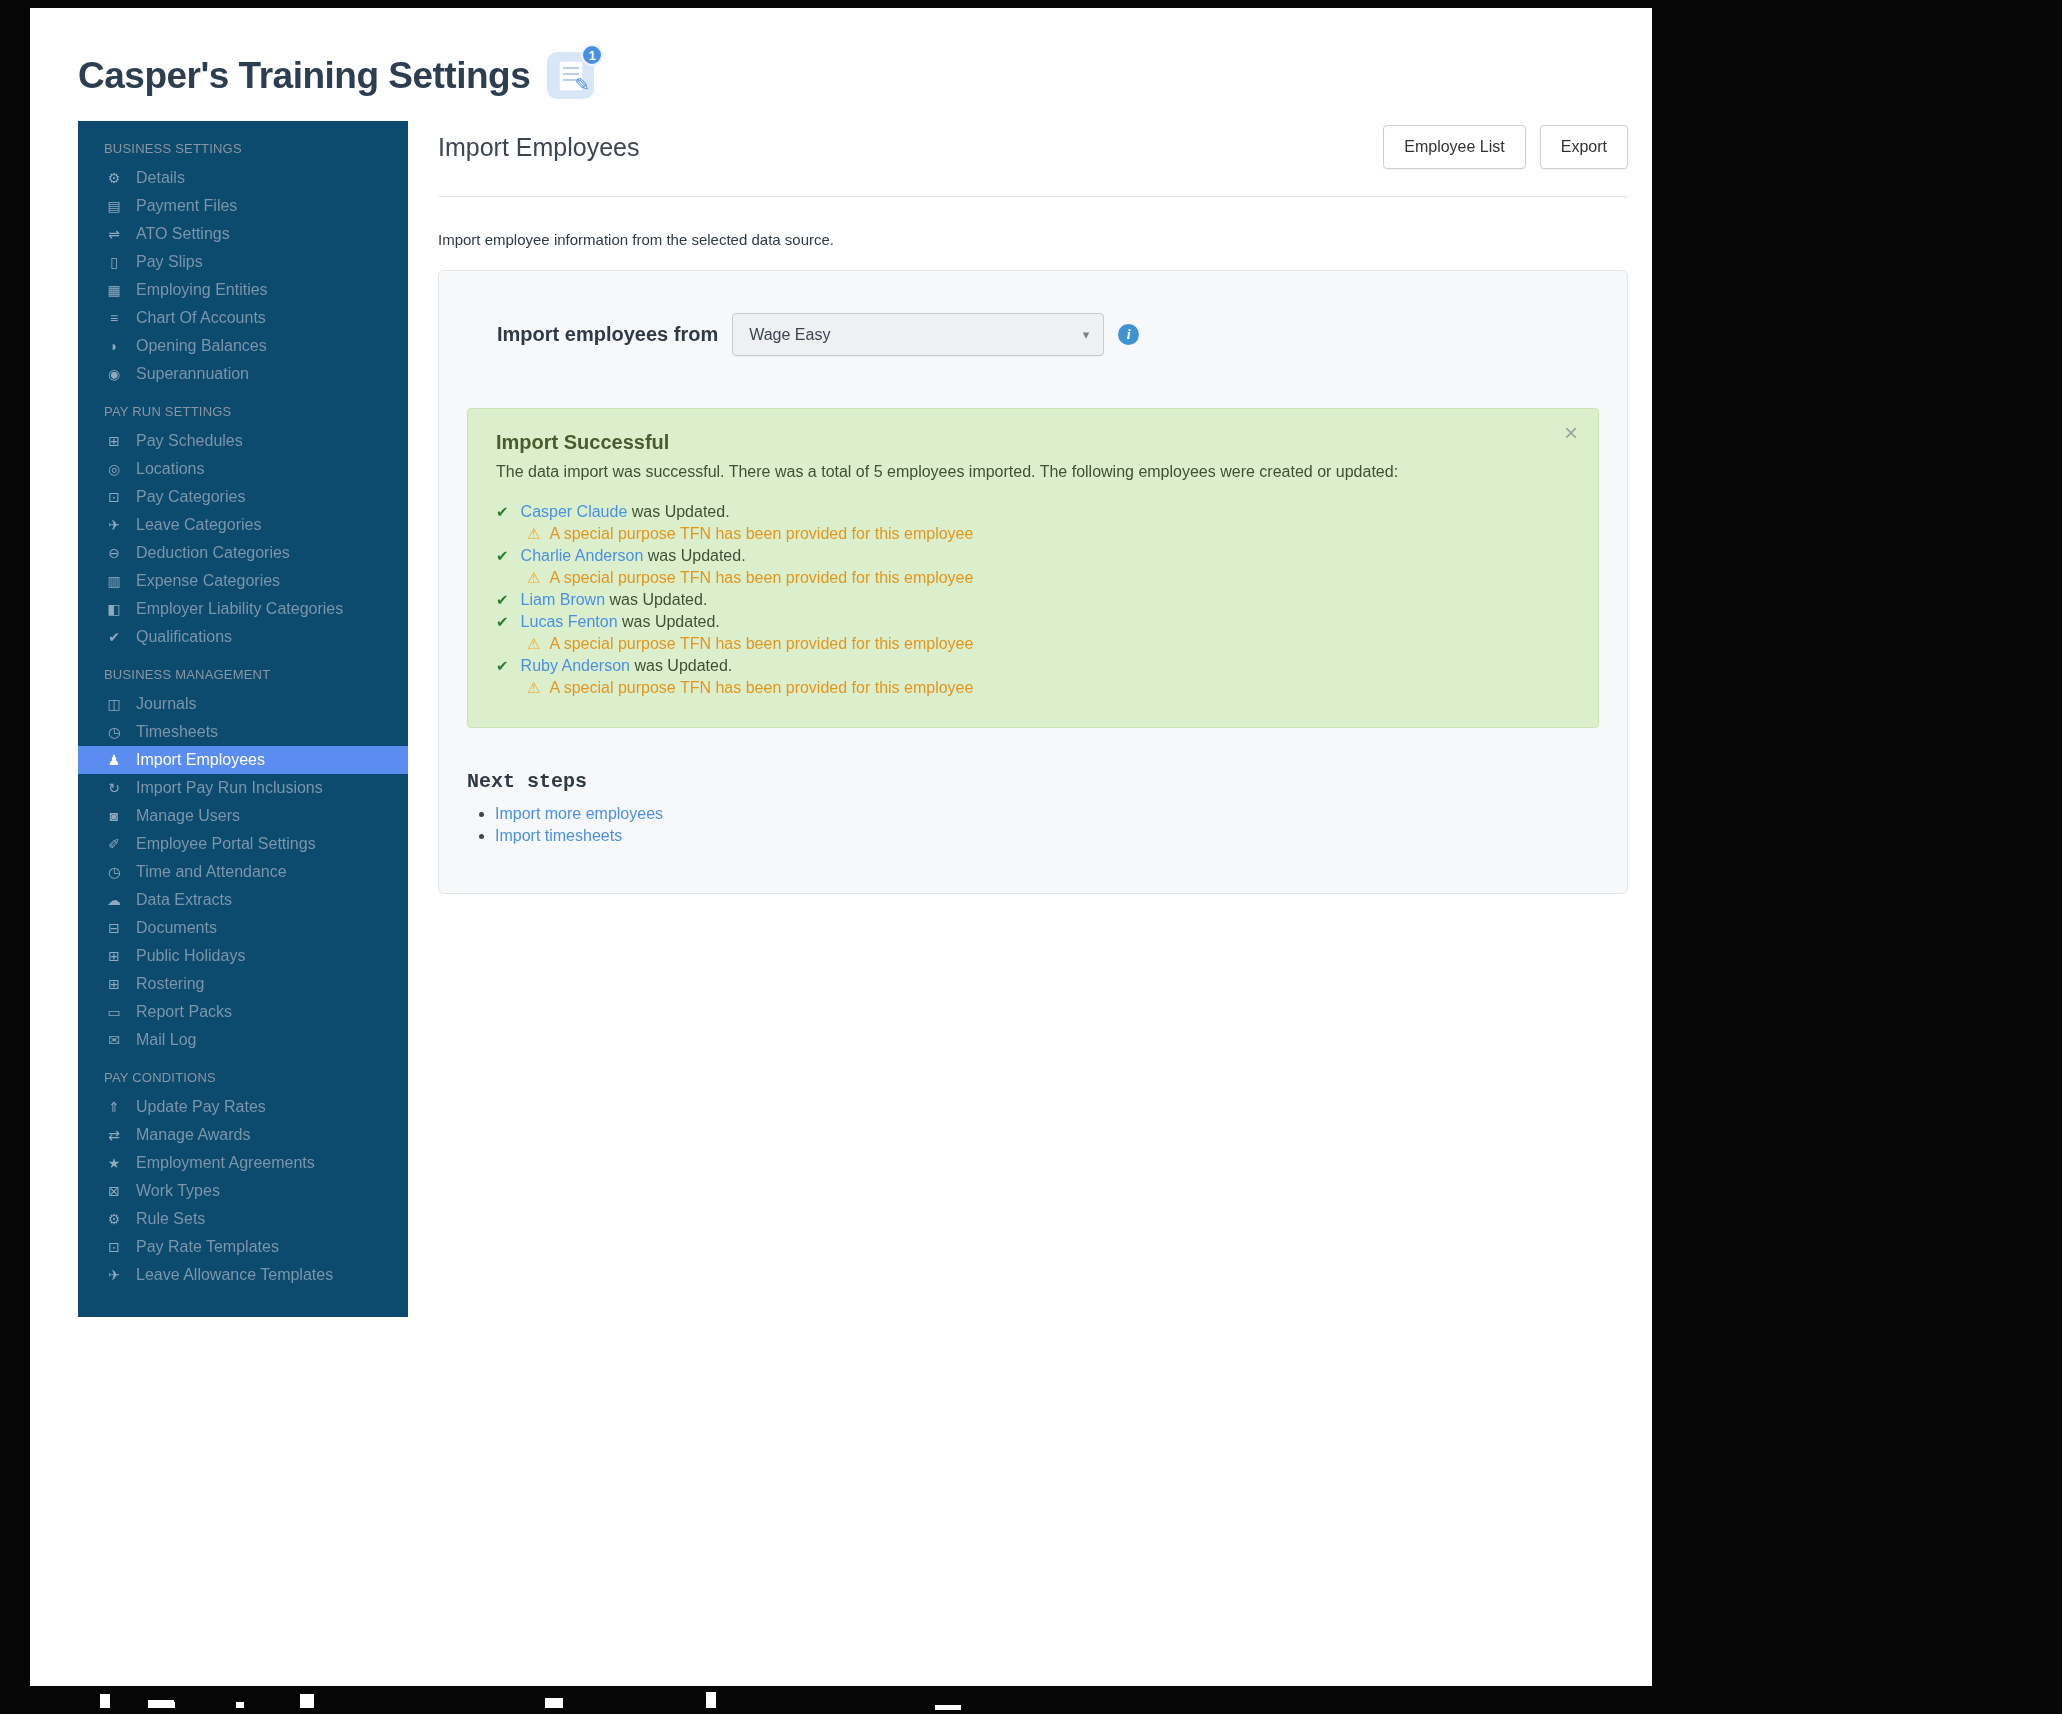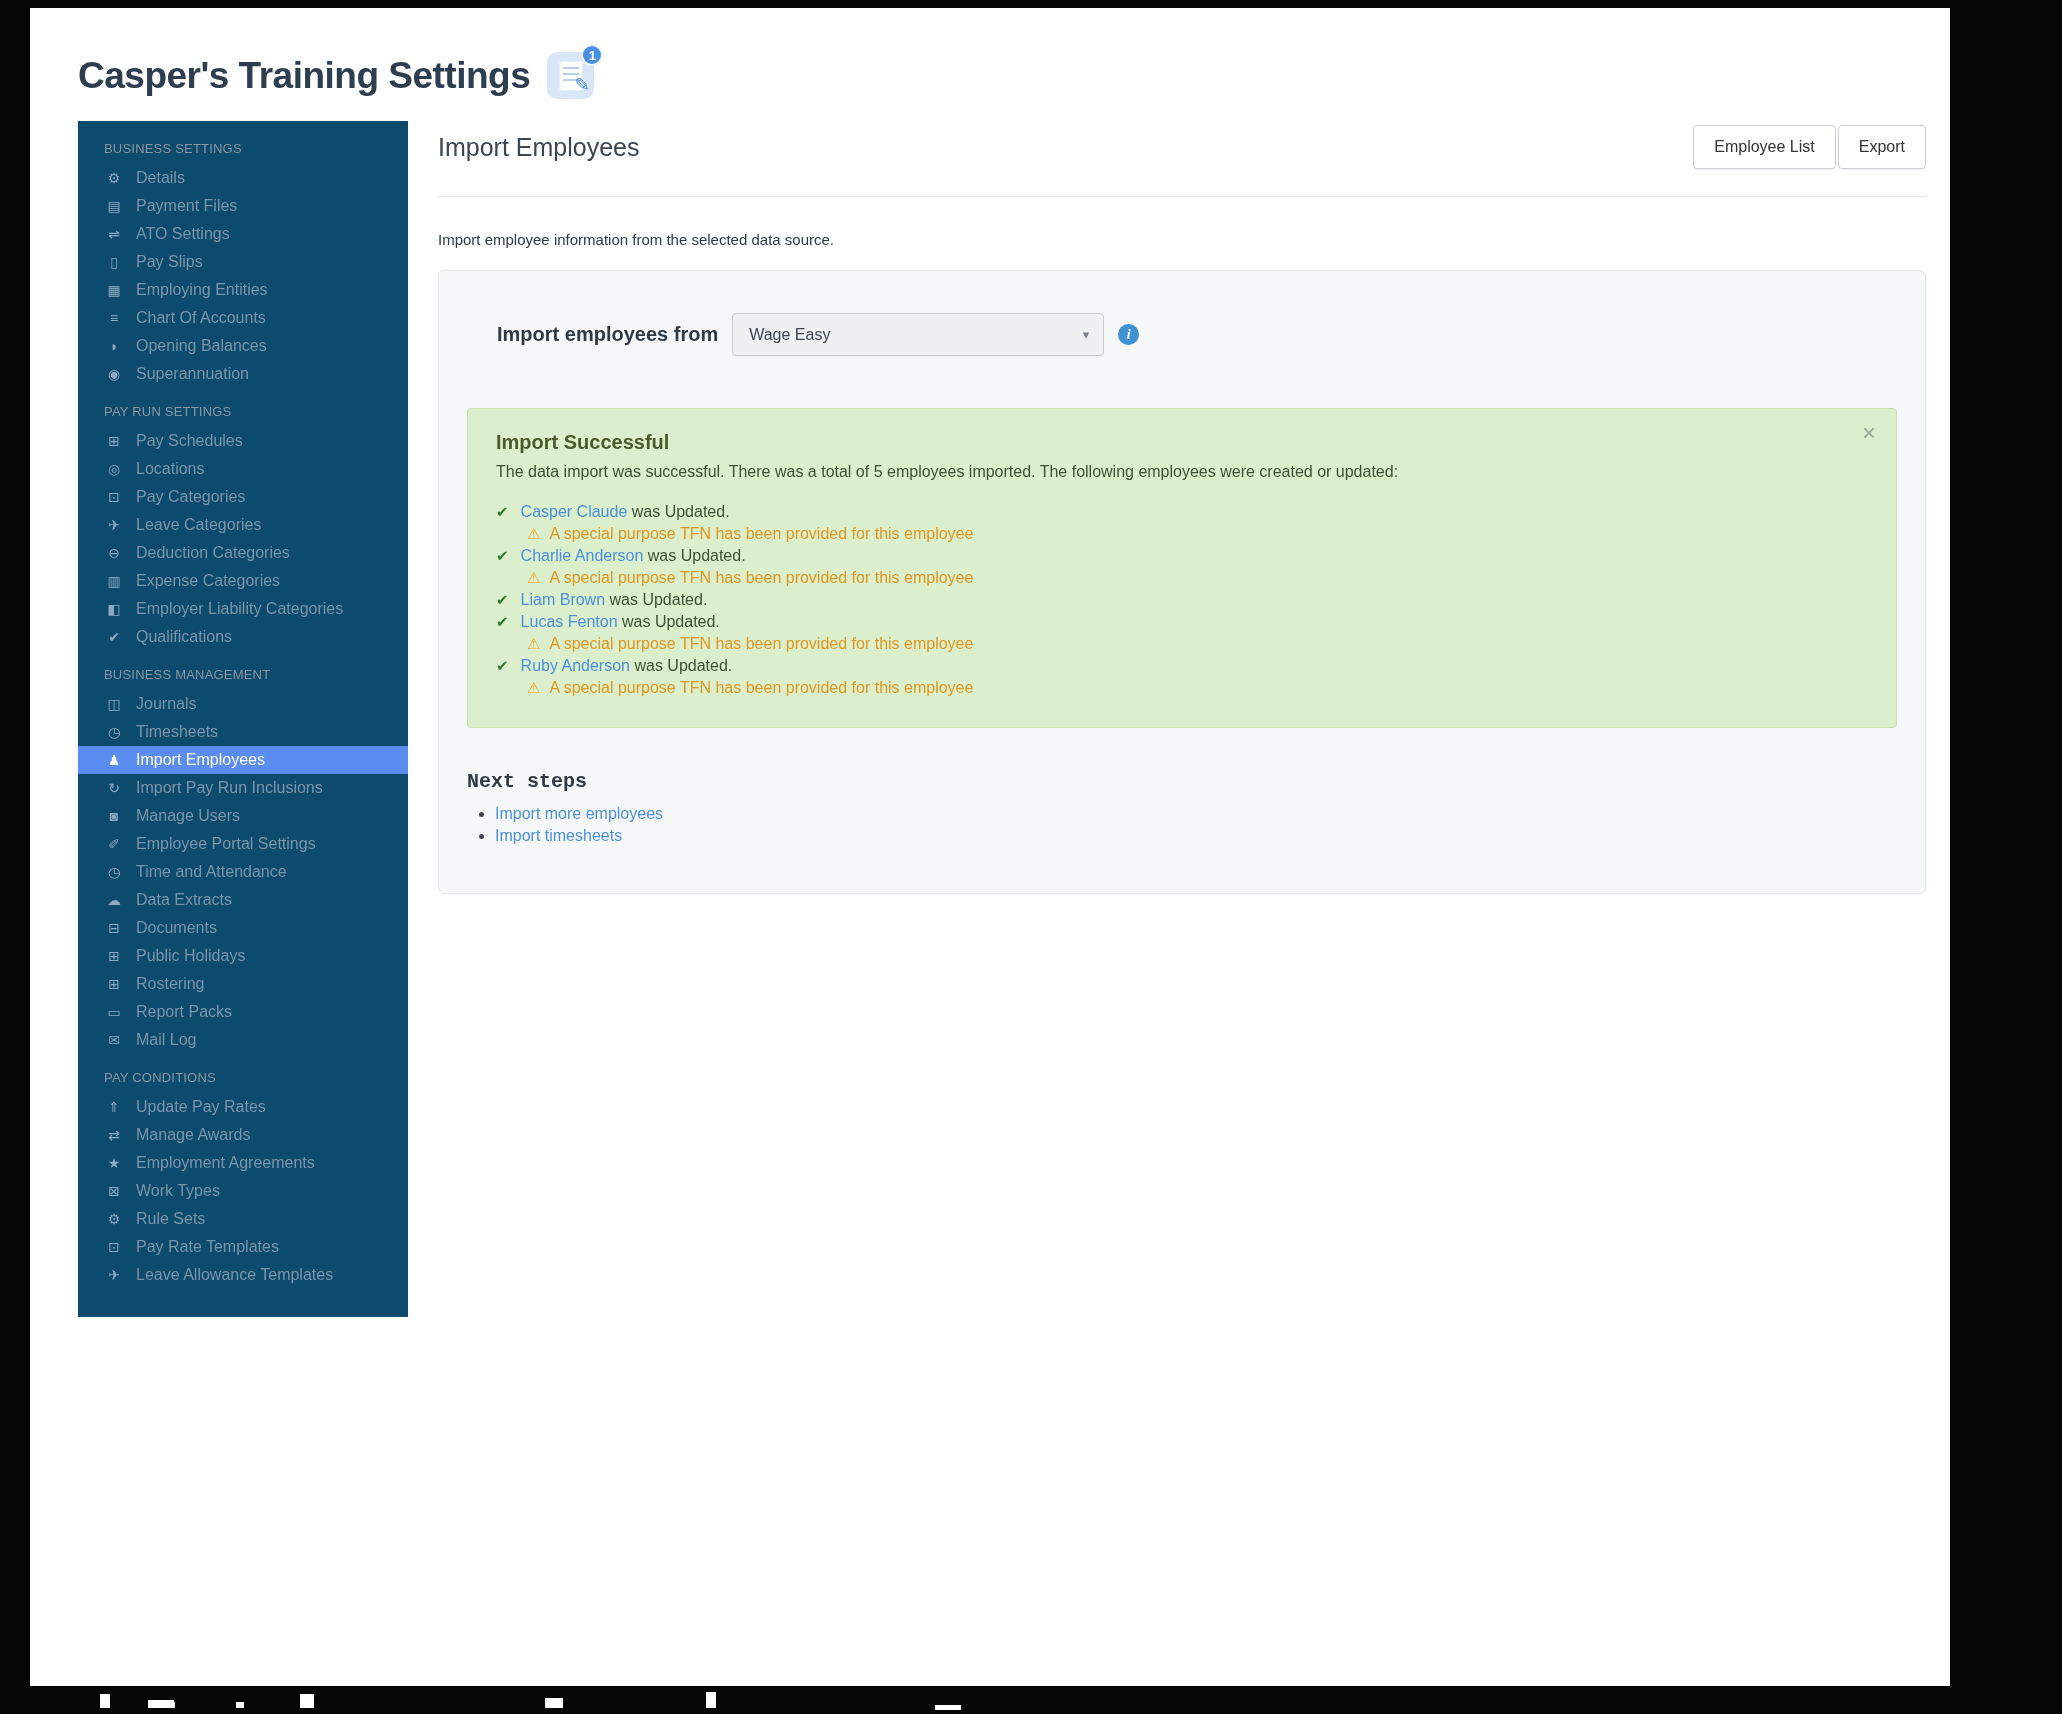--- a/index.html
+++ b/index.html
@@ -2,21 +2,21 @@
 <html><head>
 <meta charset="utf-8">
 <style>
   html, body { margin:0; padding:0; background:#060606; }
   body {
     width:2062px; height:1714px; position:relative; overflow:hidden;
     font-family:"Liberation Sans","DejaVu Sans",sans-serif;
     -webkit-font-smoothing:antialiased;
   }
   .page {
-    position:absolute; left:30px; top:8px; width:1920px; height:1678px;
+    position:absolute; left:30px; top:8px; width:1622px; height:1678px;
     background:#ffffff; box-sizing:border-box;
   }
   
   .page-header { display:flex; align-items:center; gap:17px; padding:44px 24px 22px 48px; }
   .page-header h1 { margin:0; font-size:37px; font-weight:bold; color:#2d3e50; letter-spacing:-0.5px; }
   .title-icon { width:47px; height:47px; background:#d9e6f8; border-radius:10px; position:relative;
     display:flex; align-items:center; justify-content:center; cursor:pointer; }
   .doc { width:24px; height:30px; background:#fff; border-radius:3px; position:relative;
     box-shadow:inset 0 0 0 1px #e3ecf8; }
   .doc::before { content:""; position:absolute; left:4px; right:4px; top:6px; height:15px;
@@ -36,21 +36,21 @@
   .sb-item { display:flex; align-items:center; gap:12px; padding:4px 26px; font-size:16px;
     line-height:20px; color:#7b95aa; cursor:pointer; }
   .sb-item .ic { width:20px; flex:none; text-align:center; font-size:14px; color:#8fa9bf; }
   .sb-item.active { background:#5a8def; color:#ffffff; }
   .sb-item.active .ic { color:#ffffff; }
 
   
   .main { flex:1; margin-left:30px; min-width:0; }
   .main-header { display:flex; justify-content:space-between; align-items:center; margin-top:4px; }
   .main-header h2 { margin:0; font-size:25px; font-weight:400; color:#3c4550; }
-  .header-buttons { display:flex; gap:2px; }
+  .header-buttons { display:flex; gap:14px; }
   .btn { font-family:inherit; font-size:16px; color:#333; background:#fff; border:1px solid #cbd0d5;
     border-radius:4px; padding:12px 20px; box-shadow:0 1px 2px rgba(0,0,0,0.06); cursor:pointer; }
   hr.divider { border:none; border-top:1px solid #e5e7e9; margin:27px 0 0; }
   .desc { font-size:15px; color:#2f3a45; margin:34px 0 22px; }
 
   .panel { background:#f7f8f9; border:1px solid #e3e6e9; border-radius:6px; padding:42px 28px 46px; }
   .select-row { display:flex; align-items:center; gap:14px; padding-left:30px; }
   .select-row label { font-size:20px; font-weight:bold; color:#2f3a45; }
   .select { width:372px; height:43px; background:#eef0f2; border:1px solid #c7ccd1; border-radius:4px;
     display:flex; align-items:center; justify-content:space-between; padding:0 14px 0 16px;

